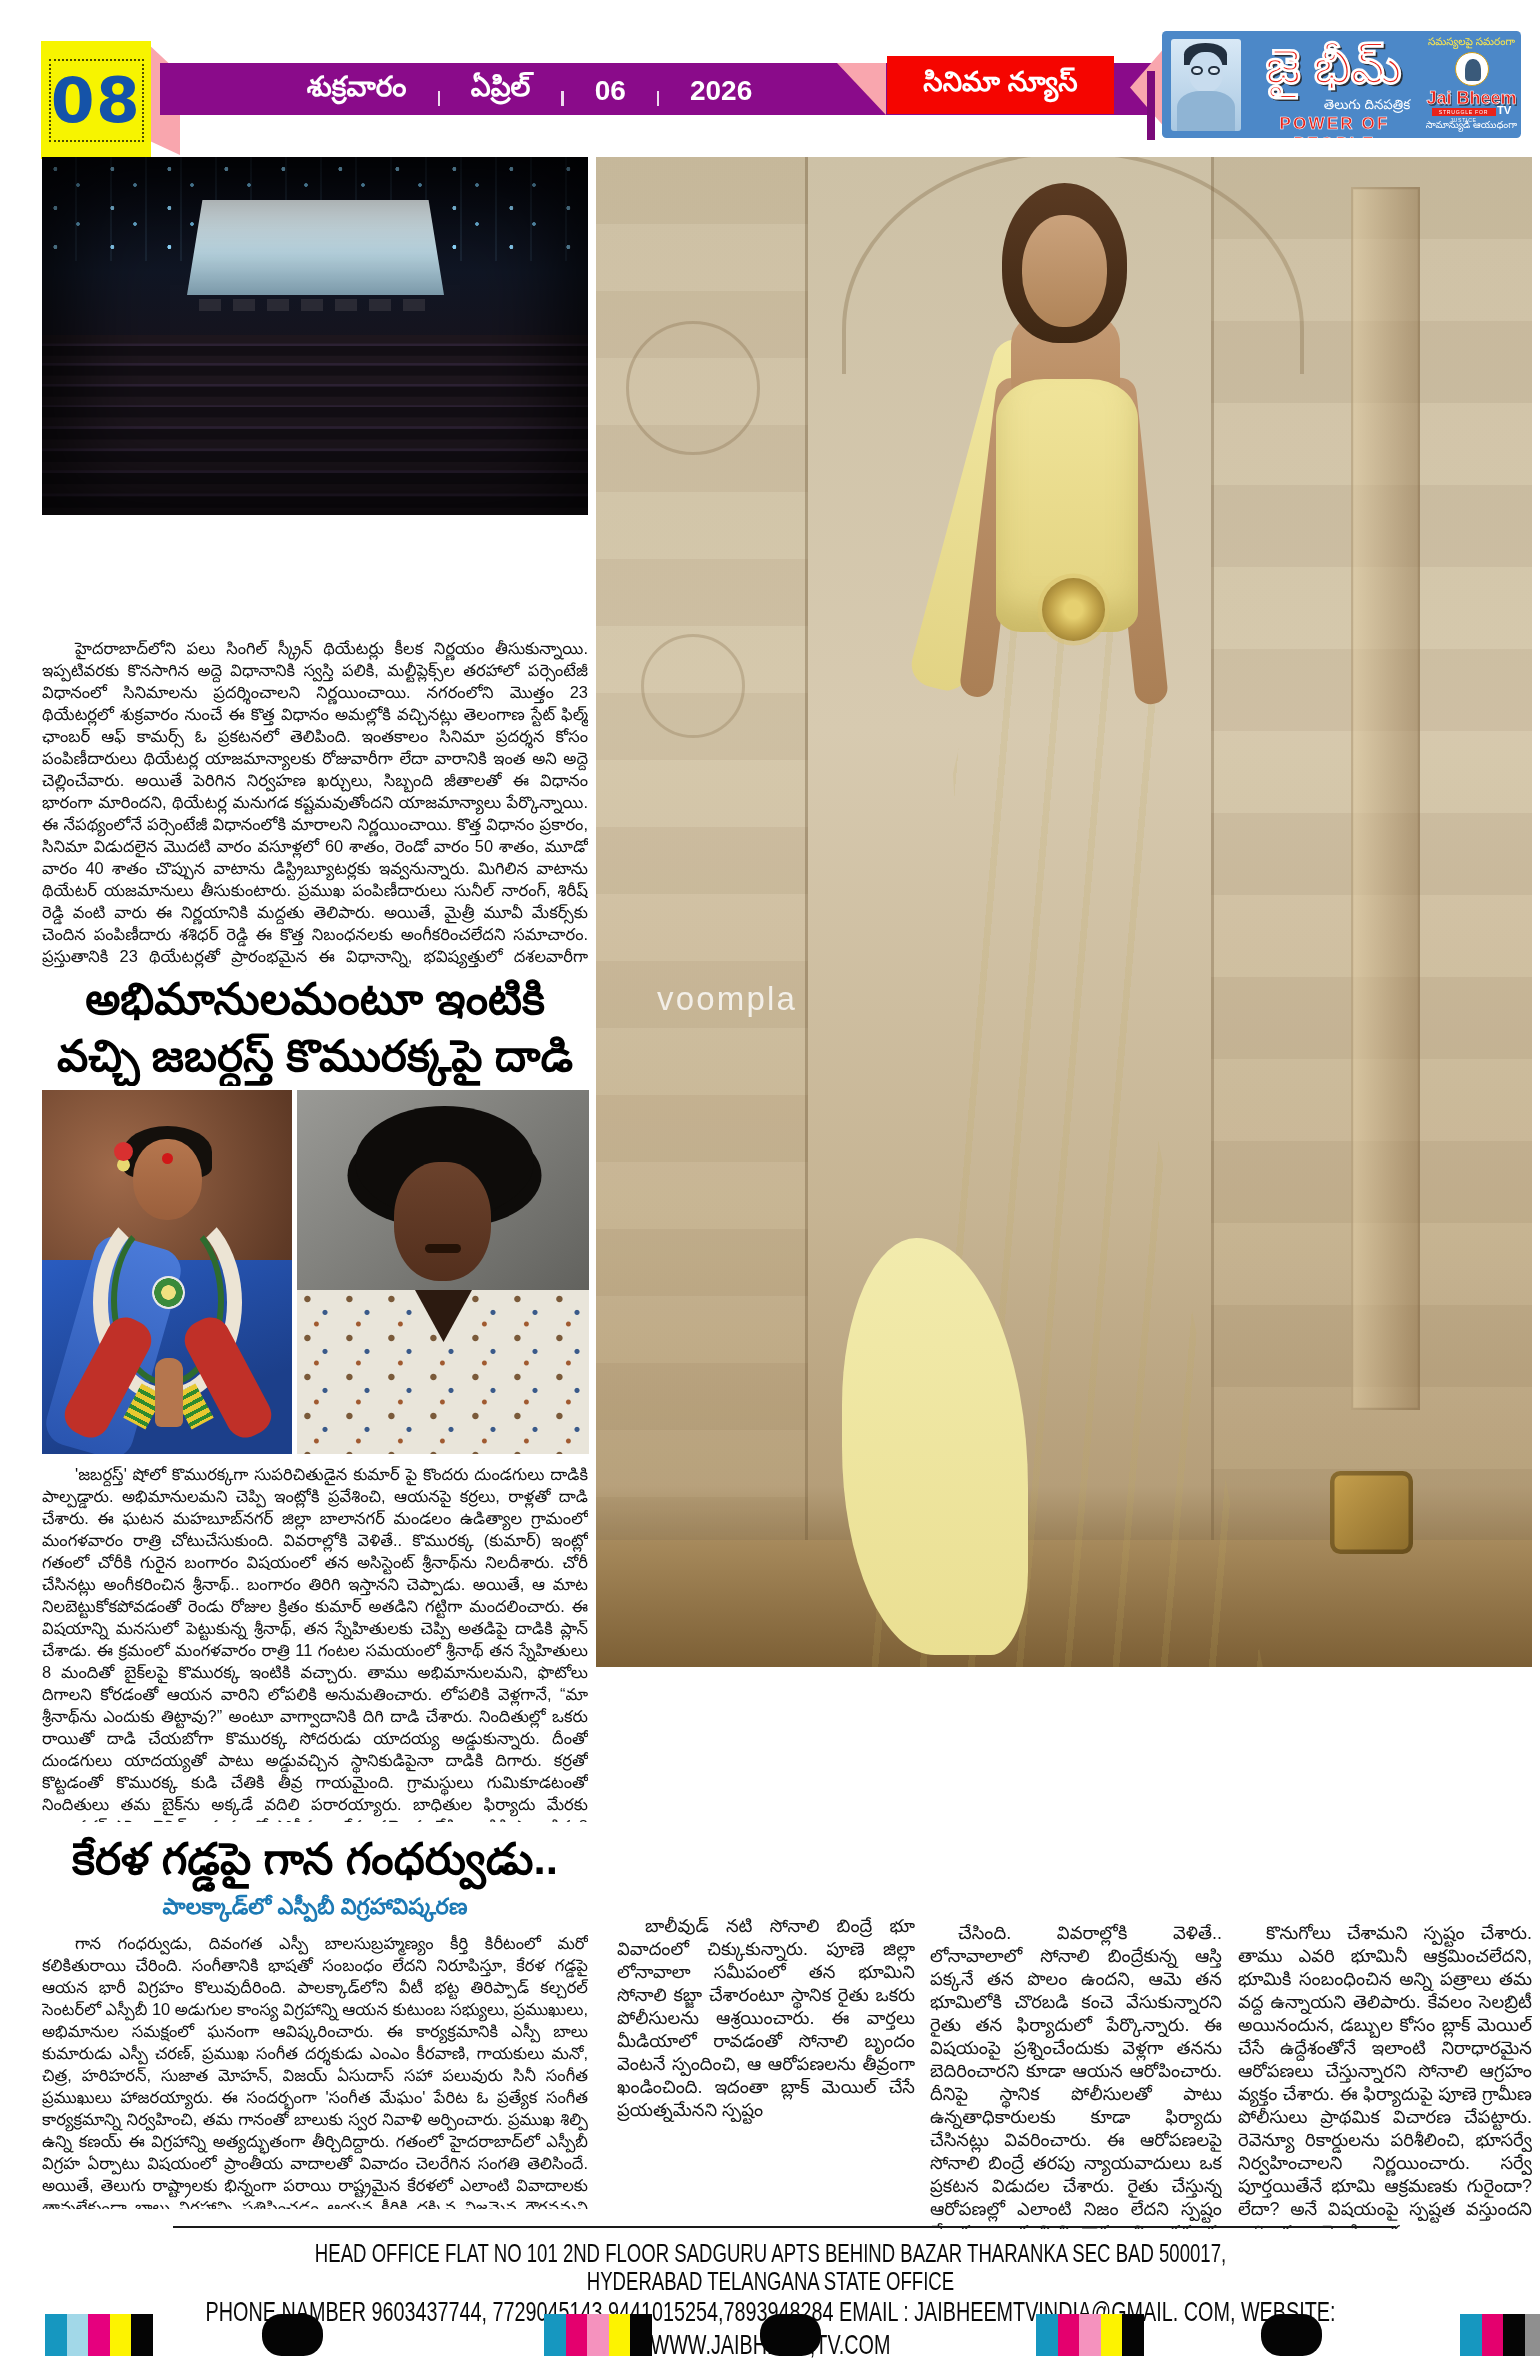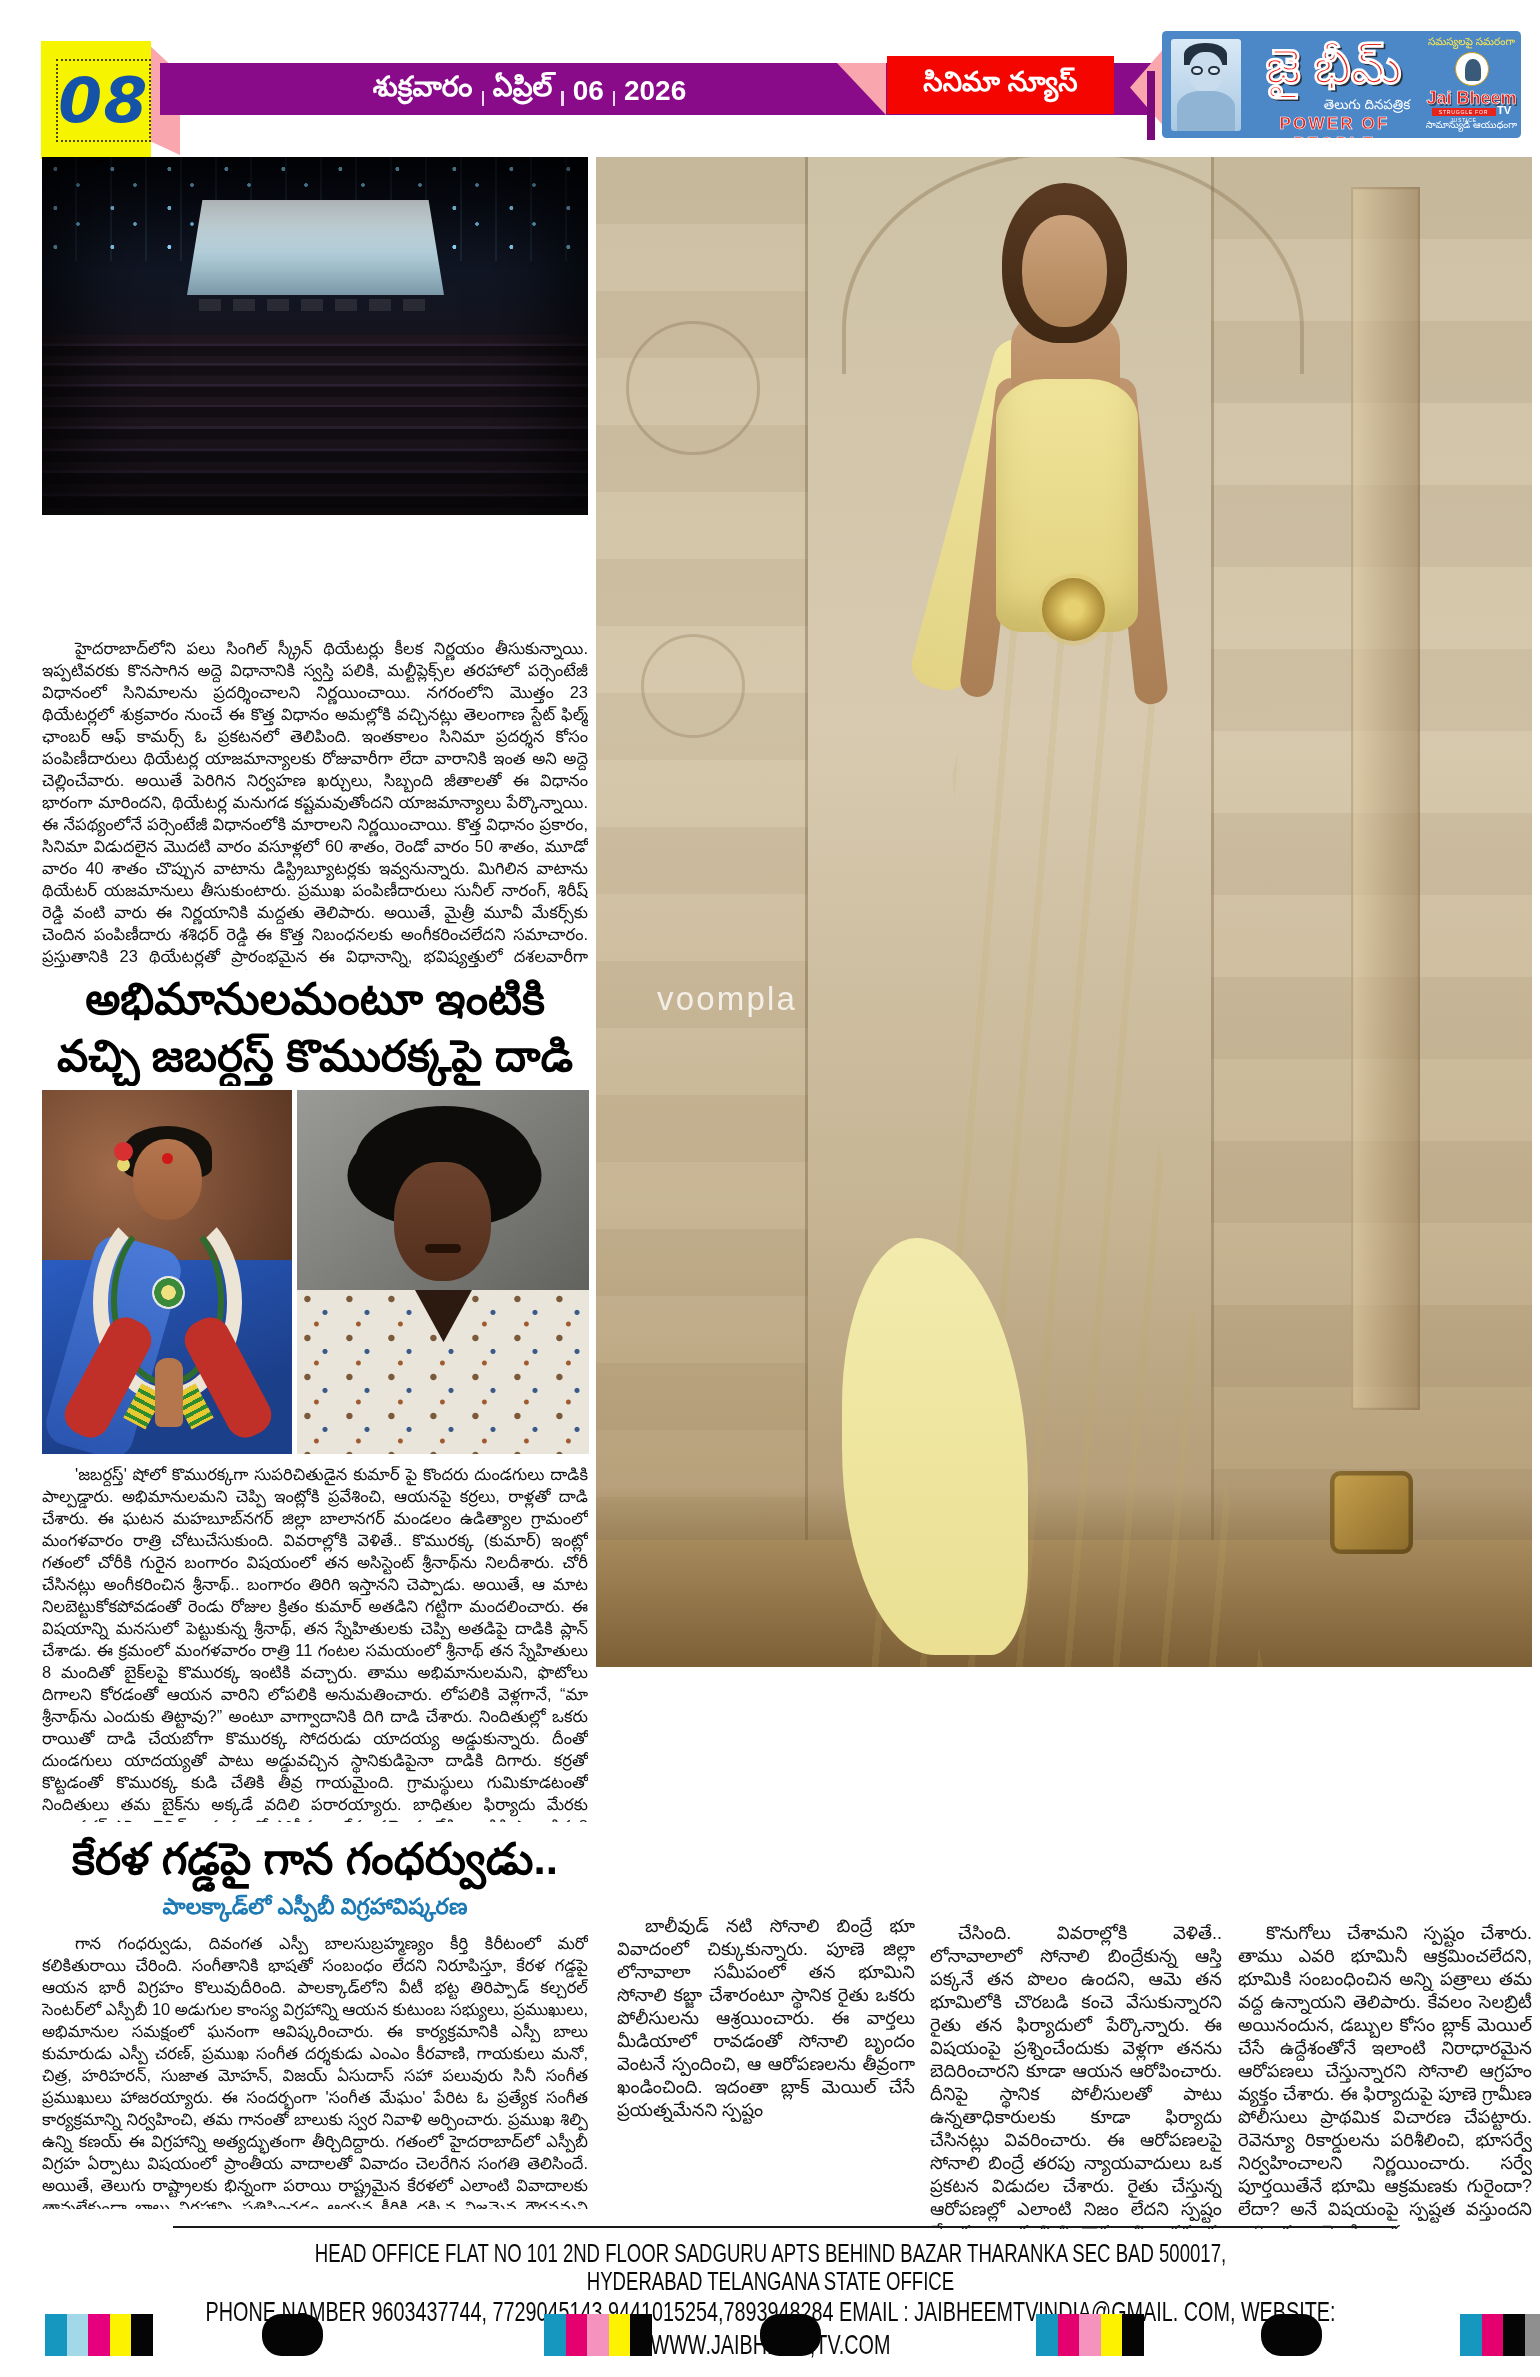--- a/index.html
+++ b/index.html
@@ -6,31 +6,31 @@
   html,body { background:#e8e8e8; }
   .page {
     position:relative; width:1541px; height:2377px; margin:0 auto;
     background:#ffffff; overflow:hidden;
     font-family:"Liberation Sans", sans-serif; color:#000;
   }
   
   .badge-shadow { position:absolute; left:146px; top:42px; width:34px; height:113px;
     background:#f9a6ae; clip-path:polygon(0 0,100% 28%,100% 100%,0 86%); }
   .page-badge { position:absolute; left:41px; top:41px; width:110px; height:118px;
-    background:#f7f400; display:flex; align-items:center; justify-content:flex-end;font-style:italic; }
+    background:#f7f400; display:flex; align-items:center; justify-content:center; }
   .page-badge .inner { width:95px; height:83px; border:2.2px dotted #4a4a00;
     display:flex; align-items:center; justify-content:center; }
   .page-num { font-size:63px; font-weight:bold; color:#1553a8; letter-spacing:1.5px;
     font-family:"DejaVu Sans", sans-serif; }
   .header-band { position:absolute; left:160px; top:63px; width:1003px; height:52px;
     background:#8a0b8a; }
   .band-notch { position:absolute; left:837px; top:63px; width:49px; height:52px;
     background:#f9a6ae; clip-path:polygon(0 0,100% 0,100% 100%); }
   .date-row { position:absolute; left:246px; top:72px; width:567px; height:37px;
-    display:flex; align-items:center; justify-content:center; gap:9px;
+    display:flex; align-items:center; justify-content:center; gap:31px;
     color:#fff; font-size:28px; font-weight:bold; }
   .date-sep { display:inline-block; width:2.2px; height:15px; background:rgba(255,255,255,.85);
     align-self:flex-end; margin-bottom:3px; }
   .section-box { position:absolute; left:887px; top:56px; width:227px; height:58px;
     background:#f50500; display:flex; align-items:center; justify-content:center;
     color:#fff; font-size:27.6px; font-weight:bold; }
   
   .logo-flag { position:absolute; left:1130px; top:46px; width:36px; height:83px;
     background:#f9a6ae; clip-path:polygon(100% 0,0 50%,100% 100%); }
   .logo-bar { position:absolute; left:1147px; top:71px; width:8.2px; height:69px; background:#7a0a7a; }

